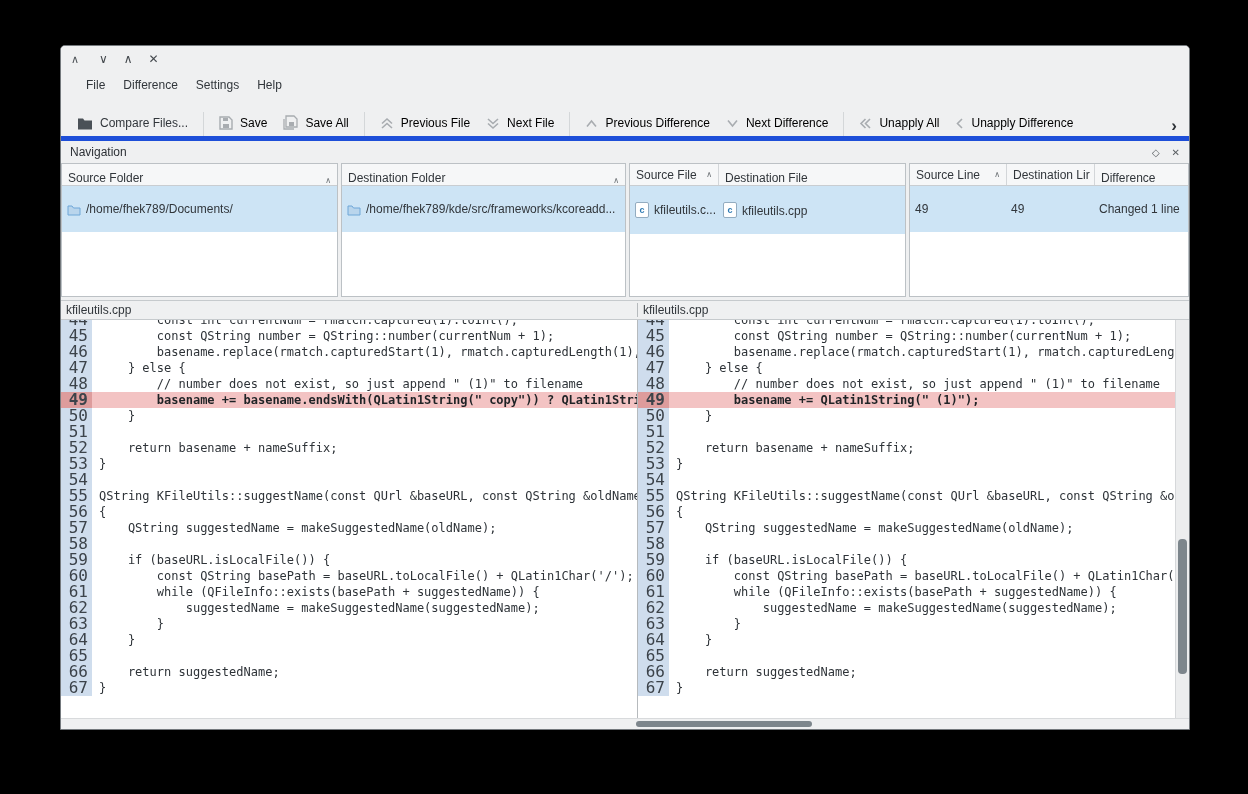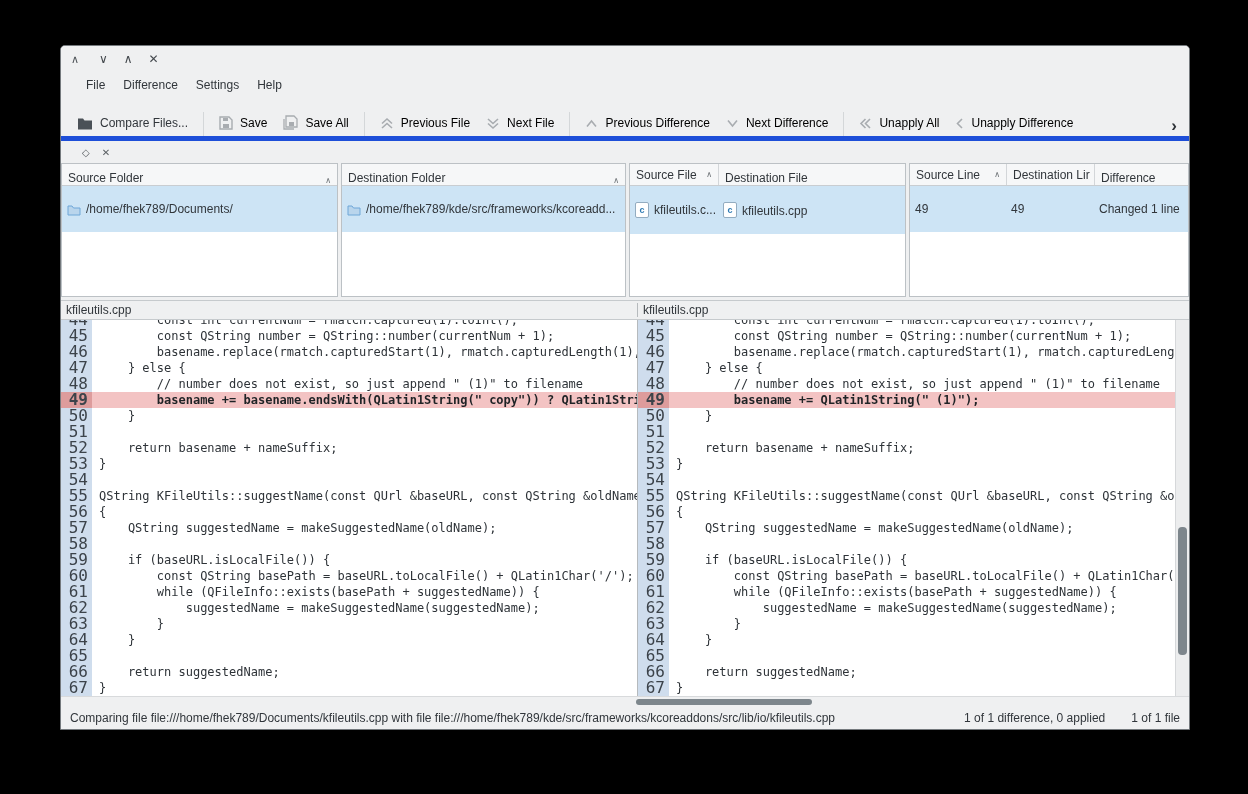--- a/index.html
+++ b/index.html
@@ -182,20 +182,21 @@
           <svg width="9" height="13" viewBox="0 0 9 13">
             <path d="M7 2L2.5 6.5 7 11" fill="none" stroke="#a8acb0" stroke-width="1.6"></path>
           </svg>
         </span>
       <span>Unapply Difference</span>
     </div>
     <span class="tool-overflow">›</span>
   </div>
 
   <div class="nav-title-row">
+    <span class="nav-title">Navigation</span>
     <span class="nav-ctrl">◇</span>
     <span class="nav-ctrl">✕</span>
   </div>
 
   <div class="panels">
 
     <div class="panel p1">
       <div class="panel-head">
         <div class="ph-cell flex1">
           <span>Source Folder</span>
@@ -543,19 +544,14 @@
       <div class="vscroll">
         <div class="vthumb"></div>
       </div>
     </div>
   </div>
 
   <div class="hscroll">
     <div class="hthumb"></div>
   </div>
 
-  <div class="statusbar">
-    <span class="status-msg">Comparing file file:///home/fhek789/Documents/kfileutils.cpp with file file:///home/fhek789/kde/src/frameworks/kcoreaddons/src/lib/io/kfileutils.cpp</span>
-    <span class="status-sec">1 of 1 difference, 0 applied</span>
-    <span class="status-sec">1 of 1 file</span>
-  </div>
 
 </div>
 
 </body></html>

